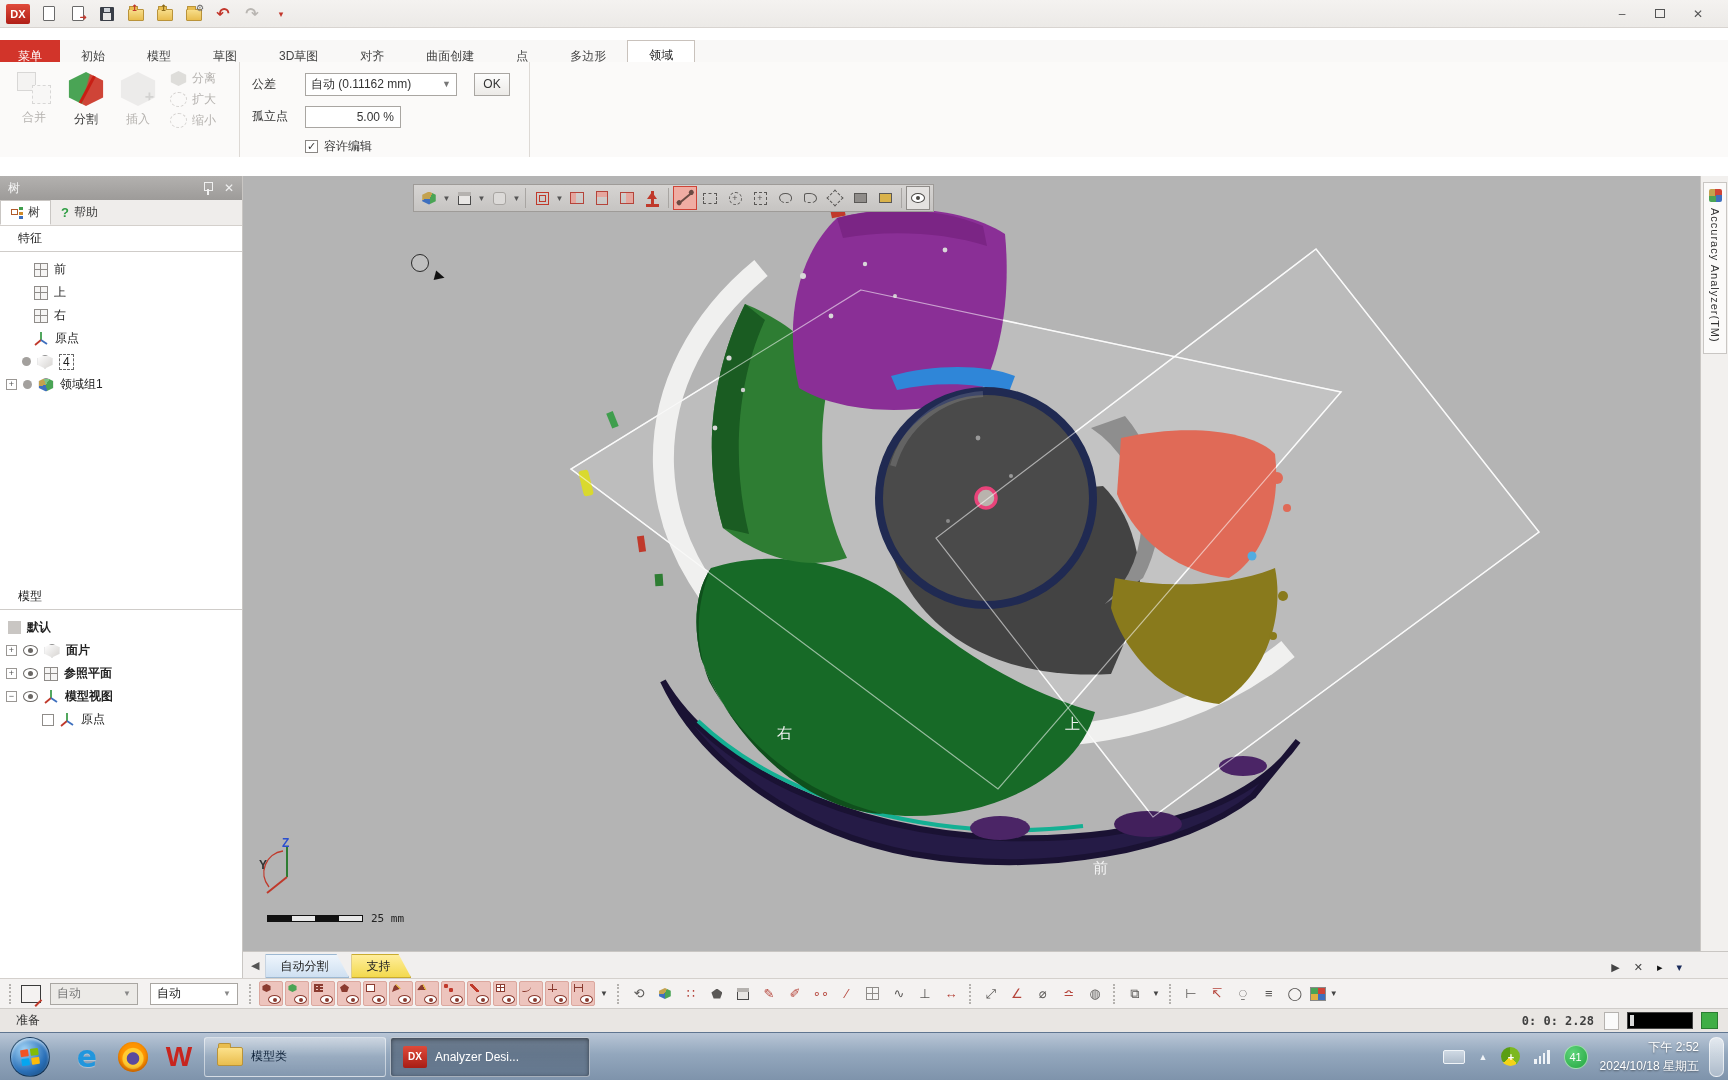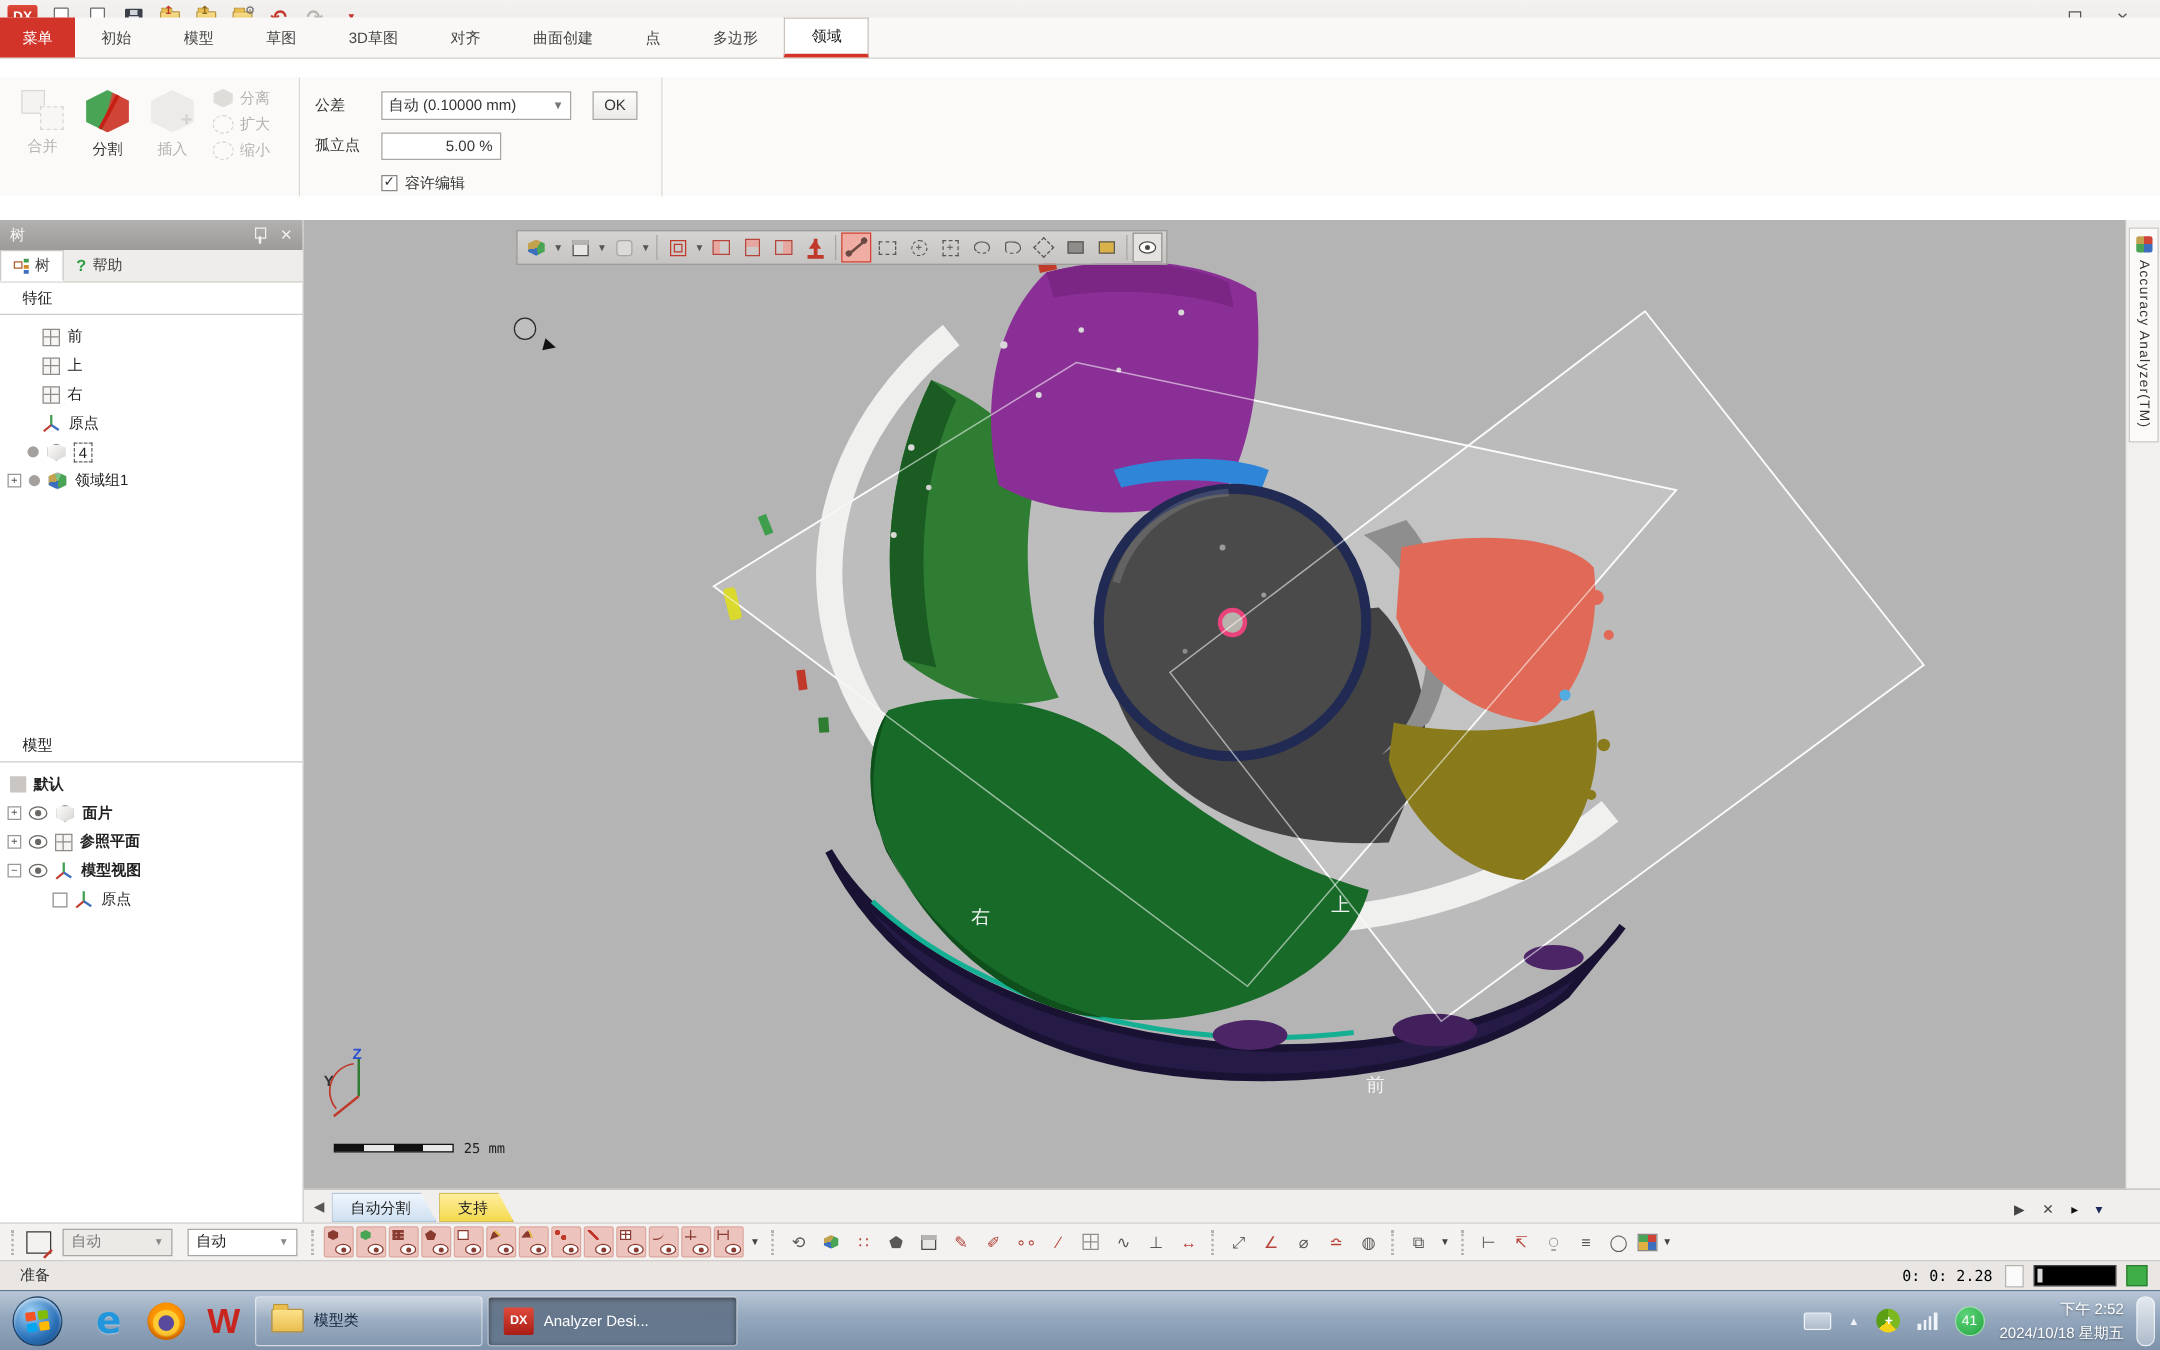--- a/index.html
+++ b/index.html
@@ -21,21 +21,21 @@
   .mark { position:absolute; font-size:9px; font-weight:bold; line-height:1; }
   .undo-g { color:#c2362b; font-size:16px; font-weight:bold; }
   .redo-g { color:#b9b6b2; font-size:16px; font-weight:bold; }
   .qmore { color:#c2362b; font-size:9px; }
   .title-text { position:absolute; left:0; right:0; text-align:center; font-size:12px; color:#3a3a3a; pointer-events:none; }
   .winbtns { position:absolute; right:22px; top:0; height:28px; display:flex; align-items:center; gap:22px; color:#555; }
   .winbtn { font-size:12px; width:16px; text-align:center; }
   .maxbox { width:10px; height:9px; border:1.4px solid #555; }
 
   
-  .tabrow { position:absolute; top:14px; left:0; right:0; height:33px; background:#f9f8f7; border-bottom:1px solid #d4d0cc; display:flex; align-items:stretch; }
+  .tabrow { position:absolute; top:40px; left:0; right:0; height:33px; background:#f9f8f7; border-bottom:1px solid #d4d0cc; display:flex; align-items:stretch; }
   .menutab { background:#d2342a; color:#fff; padding:0 18px; display:flex; align-items:center; font-size:12px; }
   .rtab { padding:0 21px; display:flex; align-items:center; color:#444; font-size:12px; }
   .rtab.sel { background:#fff; border:1px solid #c9c2bc; border-bottom:3px solid #d2342a; color:#222; }
 
   
   .ribbon { position:absolute; top:62px; left:0; right:0; height:95px; background:#fbfaf9; display:flex; }
   .rgroup { display:flex; align-items:flex-start; padding:6px 8px 0 8px; border-right:1px solid #ddd9d5; height:95px; }
   .bigbtn { width:52px; display:flex; flex-direction:column; align-items:center; gap:5px; padding-top:4px; }
   .bigbtn .lbl { font-size:12px; color:#333; white-space:nowrap; }
   .bigbtn.dis .lbl { color:#b5b2af; }
@@ -178,21 +178,21 @@
   .m-pane { border:1.2px solid #8a3b30; background:linear-gradient(#8a3b30,#8a3b30) 50% 0/1.2px 100% no-repeat,linear-gradient(#8a3b30,#8a3b30) 0 50%/100% 1.2px no-repeat,#fff; }
   .m-curve { border-bottom:1.6px solid #8a3b30; border-radius:0 0 70% 20%; }
   .m-axis { background:linear-gradient(#8a3b30,#8a3b30) 50% 0/1.4px 100% no-repeat,linear-gradient(#8a3b30,#8a3b30) 0 80%/100% 1.4px no-repeat; }
   .m-dim { border-left:1.2px solid #8a3b30; border-right:1.2px solid #8a3b30; background:linear-gradient(#8a3b30,#8a3b30) 0 50%/100% 1.2px no-repeat; }
   .carbtn { font-size:8px; color:#444; padding:0 3px; }
   .colorgrid { width:16px; height:14px; background:conic-gradient(#cf4437 0 90deg,#3e6fbe 90deg 180deg,#e0b040 180deg 270deg,#4aa455 270deg 360deg); border:1px solid #888; margin-left:2px; }
 
   
   .statusbar { position:absolute; left:0; right:0; bottom:48px; height:24px; background:#e9e6e3; border-top:1px solid #cfccc9; display:flex; align-items:center; padding:0 10px 0 16px; font-size:12px; color:#333; }
   .statusbar .sp { flex:1; }
-  .timer { font-family:"DejaVu Sans Mono",monospace; font-size:12px; color:#000000; margin-right:10px; }
+  .timer { font-family:"DejaVu Sans Mono",monospace; font-size:12px; color:#404040; margin-right:10px;font-weight:bold; }
   .whitebox { width:15px; height:18px; background:#fafafa; border:1px solid #b5b2af; margin-right:8px; }
   .blackbox { width:66px; height:17px; background:#000; border:1px solid #444; margin-right:8px; position:relative; }
   .blackbox::after { content:""; position:absolute; left:2px; top:2px; bottom:2px; width:4px; background:#d8d8d8; }
   .greenbox { width:17px; height:17px; background:#3fae46; border:1px solid #2a7d31; }
 
   
   .taskbar { position:absolute; left:0; right:0; bottom:0; height:48px; background:linear-gradient(#b9c6d6,#93a7bd 45%,#7e93ab); border-top:1px solid #5f7globe;  border-top:1px solid #5f7590; display:flex; align-items:center; }
   .orb { width:40px; height:40px; border-radius:50%; margin:0 14px 0 10px; background:radial-gradient(circle at 35% 30%,#9ed1f5,#2a70b8 60%,#14406e); border:1px solid rgba(0,0,0,.45); position:relative; box-shadow:inset 0 2px 3px rgba(255,255,255,.6); }
   .flag { position:absolute; left:50%; top:50%; width:18px; height:16px; margin:-8px -9px; transform:rotate(-8deg); }
   .flag i { position:absolute; width:8px; height:7px; border-radius:1px; }
@@ -303,21 +303,21 @@
           </div>
         <div class="smallbtn">
             <span class="smicon ring"></span>
             <span>缩小</span>
           </div>
       </div>
     </div>
     <div class="rgroup classify" style="width:290px;">
       <span class="flabel">公差</span>
       <div class="combo">
-        <span>自动 (0.10000 mm)</span>
+        <span>自动 (0.11162 mm)</span>
           <span class="car">▼</span>
       </div>
       <div class="okbtn">OK</div>
       <span class="flabel">孤立点</span>
       <div class="numin">5.00 %</div>
       <span></span>
       <div class="chkrow">
         <span class="chk">✓</span>
         <span class="flabel">容许编辑</span>
       </div>

